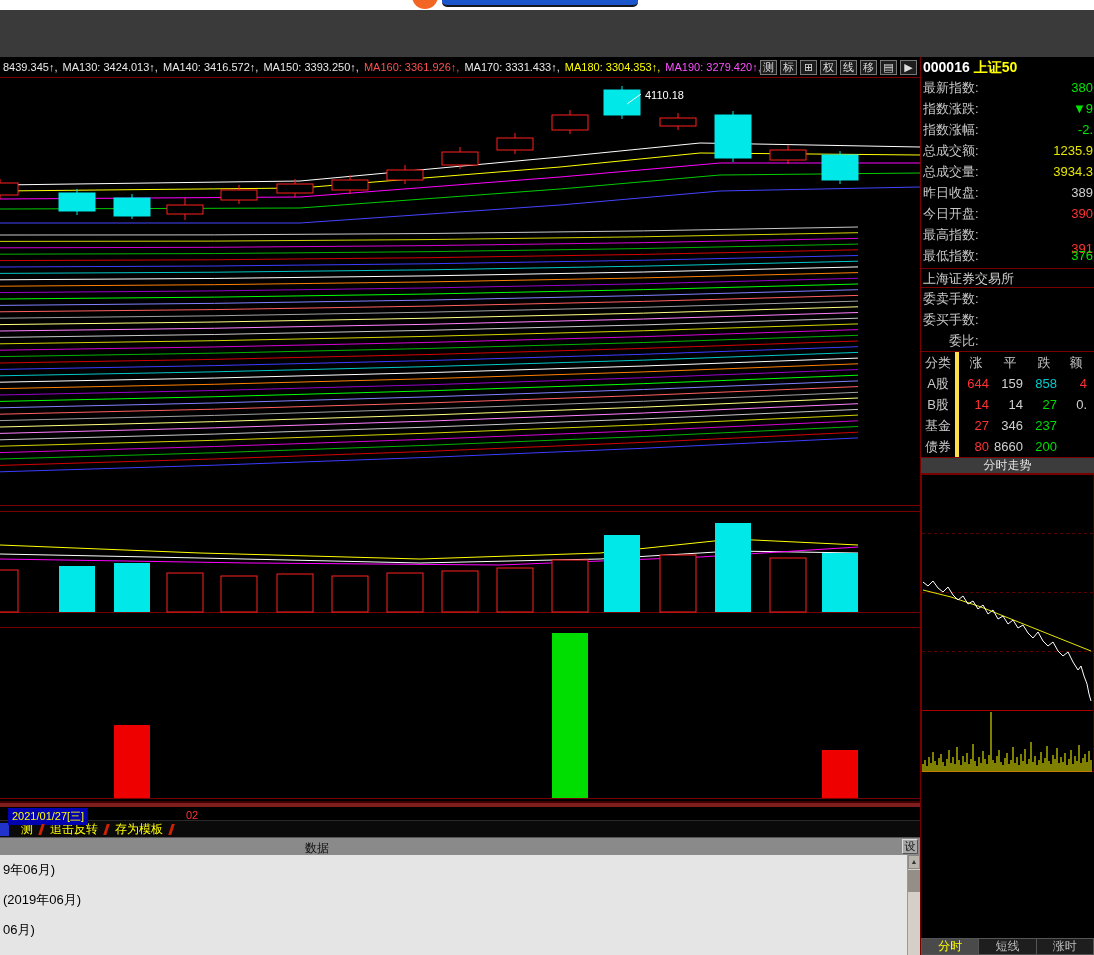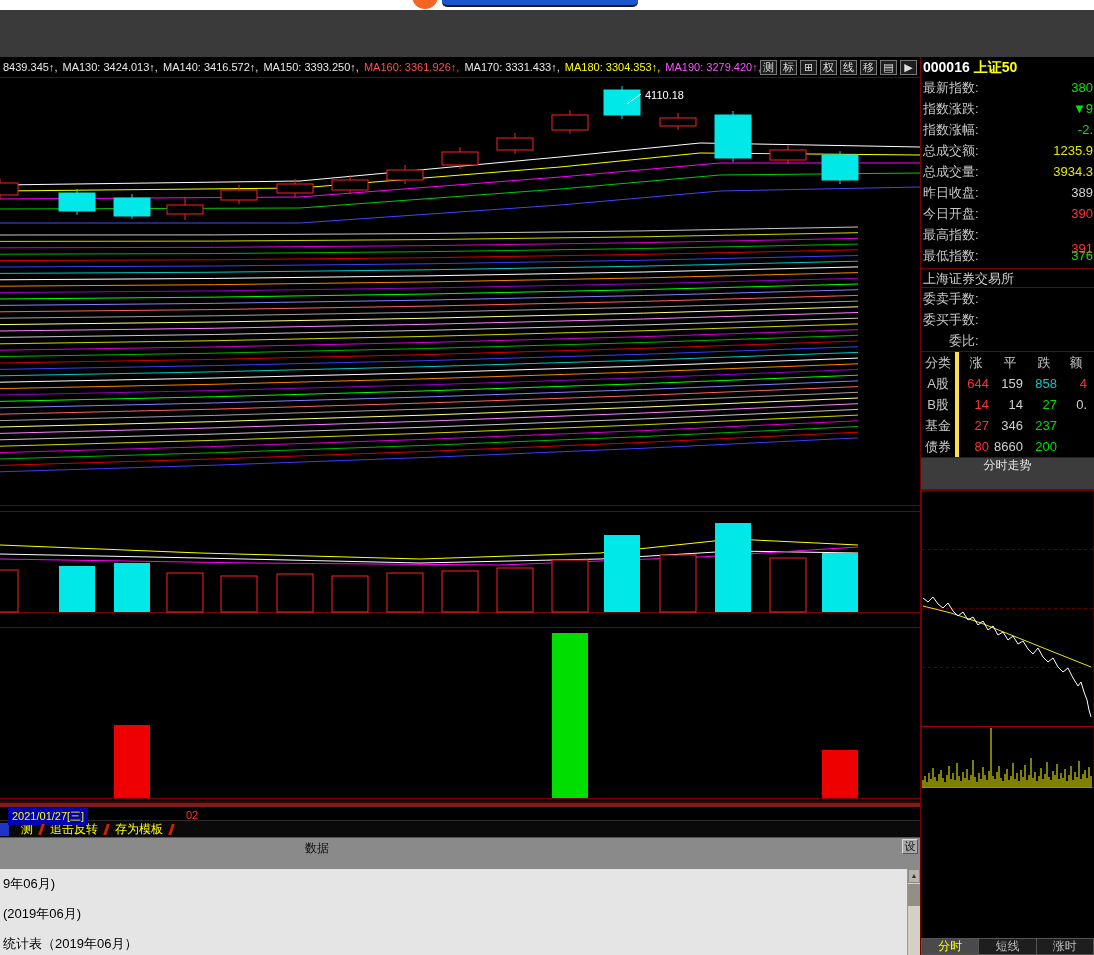--- a/index.html
+++ b/index.html
@@ -26,21 +26,21 @@
 
   .date-axis { height:17px; position:relative; background:#000; border-top:4px solid #7f1d1d; }
   .date-sel { position:absolute; left:8px; top:1px; background:#0000b0; color:#ffff00; font-size:11px; padding:1px 4px; }
   .month-mark { position:absolute; left:186px; top:2px; color:#ff3232; font-size:11px; }
 
   .tab-bar { height:17px; background:#0a0a0a; display:flex; align-items:center; border-top:1px solid #2a2a2a; }
   .tb-lead { width:9px; height:13px; background:#2233cc; margin:0 5px 0 0; flex:none; }
   .tab-item { color:#ffff00; font-size:12px; padding:0 7px; cursor:pointer; }
   .tab-sep { width:3px; height:11px; background:#cc2200; transform:skewX(-18deg); flex:none; }
 
-  .data-bar { height:32px; background:#8a8a8a; position:relative; color:#111; font-size:12px; border-top:1px solid #555; }
+  .data-bar { height:18px; background:#8a8a8a; position:relative; color:#111; font-size:12px; border-top:1px solid #555; }
   .data-title { position:absolute; left:305px; top:2px; }
   .settings-btn { position:absolute; right:2px; top:1px; width:16px; height:15px; background:#a8a8a8; border:1px solid; border-color:#ddd #555 #555 #ddd; text-align:center; line-height:13px; font-size:11px; color:#111; cursor:pointer; }
 
   .text-area { flex:1; background:#e5e5e5; position:relative; overflow:hidden; }
   .text-line { font-size:13px; color:#000; padding-left:3px; height:30px; line-height:30px; white-space:nowrap; }
   .scrollbar { position:absolute; right:0; top:0; bottom:0; width:13px; background:#d4d0c8; border-left:1px solid #999; }
   .sb-btn { height:14px; background:#b8b4ac; border:1px solid #888; font-size:7px; text-align:center; line-height:12px; color:#333; cursor:pointer; }
   .sb-thumb { height:22px; background:#948f86; margin-top:1px; cursor:pointer; }
 
   
@@ -52,21 +52,21 @@
   .q-label { color:#c8c8c8; }
   .q-value { text-align:right; }
   .exchange { height:20px; line-height:19px; color:#d0d0d0; font-size:13px; border-top:1px solid #7a0000; border-bottom:1px solid #7a0000; padding-left:2px; margin-top:2px; }
   .order-rows .quote-row:nth-child(3) .q-label { padding-left:26px; }
   .mtable { border-top:1px solid #7a0000; border-bottom:1px solid #7a0000; font-size:13px; }
   .mt-row { display:flex; height:21px; align-items:center; }
   .mt-name { width:38px; text-align:center; color:#c8c8c8; border-right:4px solid #fde047; height:100%; line-height:21px; flex:none; }
   .mt-cell { width:34px; text-align:right; padding-right:4px; flex:none; }
   .mt-cell.last { width:30px; }
   .mt-head .mt-cell { text-align:center; color:#c8c8c8; padding-right:0; }
-  .intraday-title { height:32px; line-height:15px; text-align:center; background:#3c3c3c; color:#e0e0e0; font-size:12px; border-bottom:1px solid #7a0000; }
+  .intraday-title { height:16px; line-height:15px; text-align:center; background:#3c3c3c; color:#e0e0e0; font-size:12px; border-bottom:1px solid #7a0000; }
   .intraday-svg { display:block; background:#000; }
   .panel-fill { flex:1; background:#000; }
   .panel-tabs { height:17px; display:flex; }
   .p-tab { flex:1; text-align:center; line-height:15px; font-size:12px; border:1px solid #555; border-left:none; background:#1e1e1e; color:#bbb; cursor:pointer; }
   .p-tab:first-child { border-left:1px solid #555; }
   .p-tab.active { background:#4a4a4a; color:#ffff00; }
 </style>
 </head>
 <body>
 
@@ -221,21 +221,20 @@
 
       <div class="data-bar">
         <span class="data-title">数据</span>
         <span class="settings-btn">设</span>
       </div>
 
       <div class="text-area">
         <div id="textLines">
             <div class="text-line">9年06月)</div>
             <div class="text-line">(2019年06月)</div>
-            <div class="text-line">统计表（2019年06月）</div>
             <div class="text-line">06月)</div>
           </div>
         <div class="scrollbar">
           <div class="sb-btn">▲</div>
           <div class="sb-thumb"></div>
         </div>
       </div>
     </div>
 
     <div class="right-panel">

